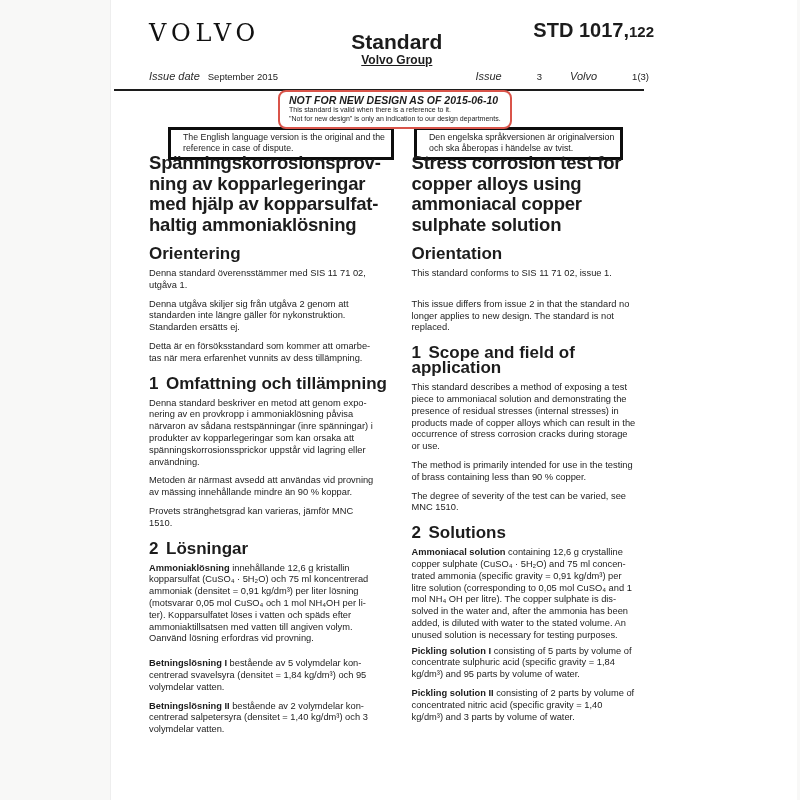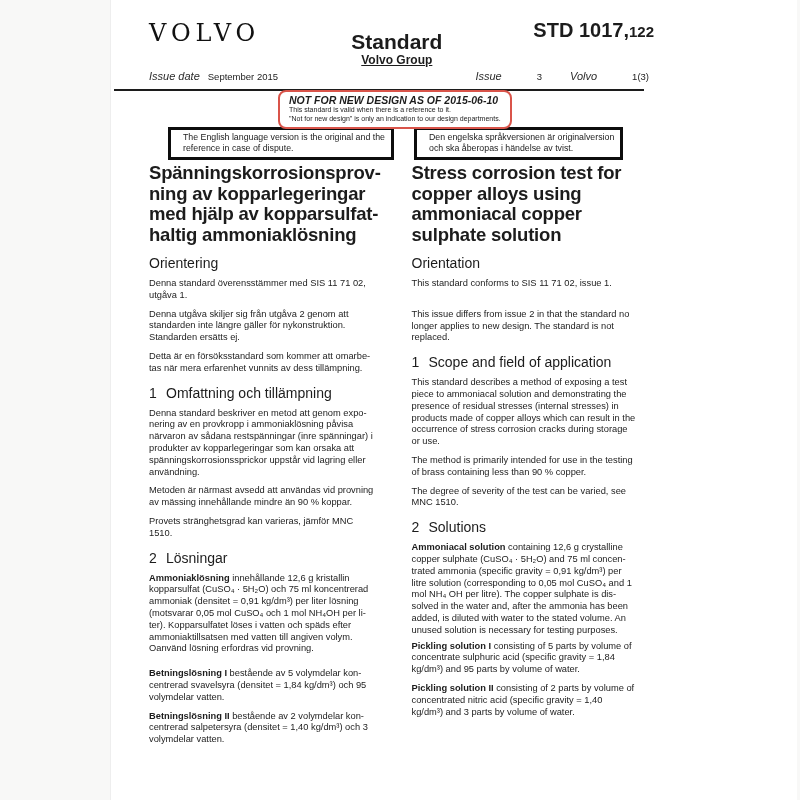--- a/index.html
+++ b/index.html
@@ -44,27 +44,27 @@
   .notice-line{font-size:7px;line-height:8.6px;}
   
   .langbox{
     position:absolute;top:127px;background:#fff;
     border:3px solid #0d0d0d;padding:2px 6px 3px 12px;
     font-size:8.8px;line-height:11px;white-space:pre;
   }
   .langbox.en{left:57px;}
   .langbox.sv{left:303px;}
   
-  .cols{position:absolute;left:38px;top:163px;width:512px;display:flex;gap:13px;}
+  .cols{position:absolute;left:38px;top:153px;width:512px;display:flex;gap:13px;}
   .col{flex:1;min-width:0;}
   .doc-title{
     font-size:18.5px;font-weight:700;line-height:20.5px;margin:0;
     white-space:pre-line;letter-spacing:-0.2px;
   }
-  .col h2{font-size:14px;font-weight:400;margin:11px 0 7px 0;line-height:15px;}
+  .col h2{font-size:17px;font-weight:700;margin:11px 0 7px 0;line-height:15px;}
   .hnum{display:inline-block;min-width:17px;}
   .col p{
     font-size:9.3px;line-height:11.8px;margin:0 0 7px 0;
     white-space:pre-line;
   }
   .col p b{font-weight:700;}
   .gap-lg{margin-bottom:19px !important;}
   .gap-md{margin-bottom:13px !important;}
   .gap-sm{margin-bottom:4px !important;}
 </style>

